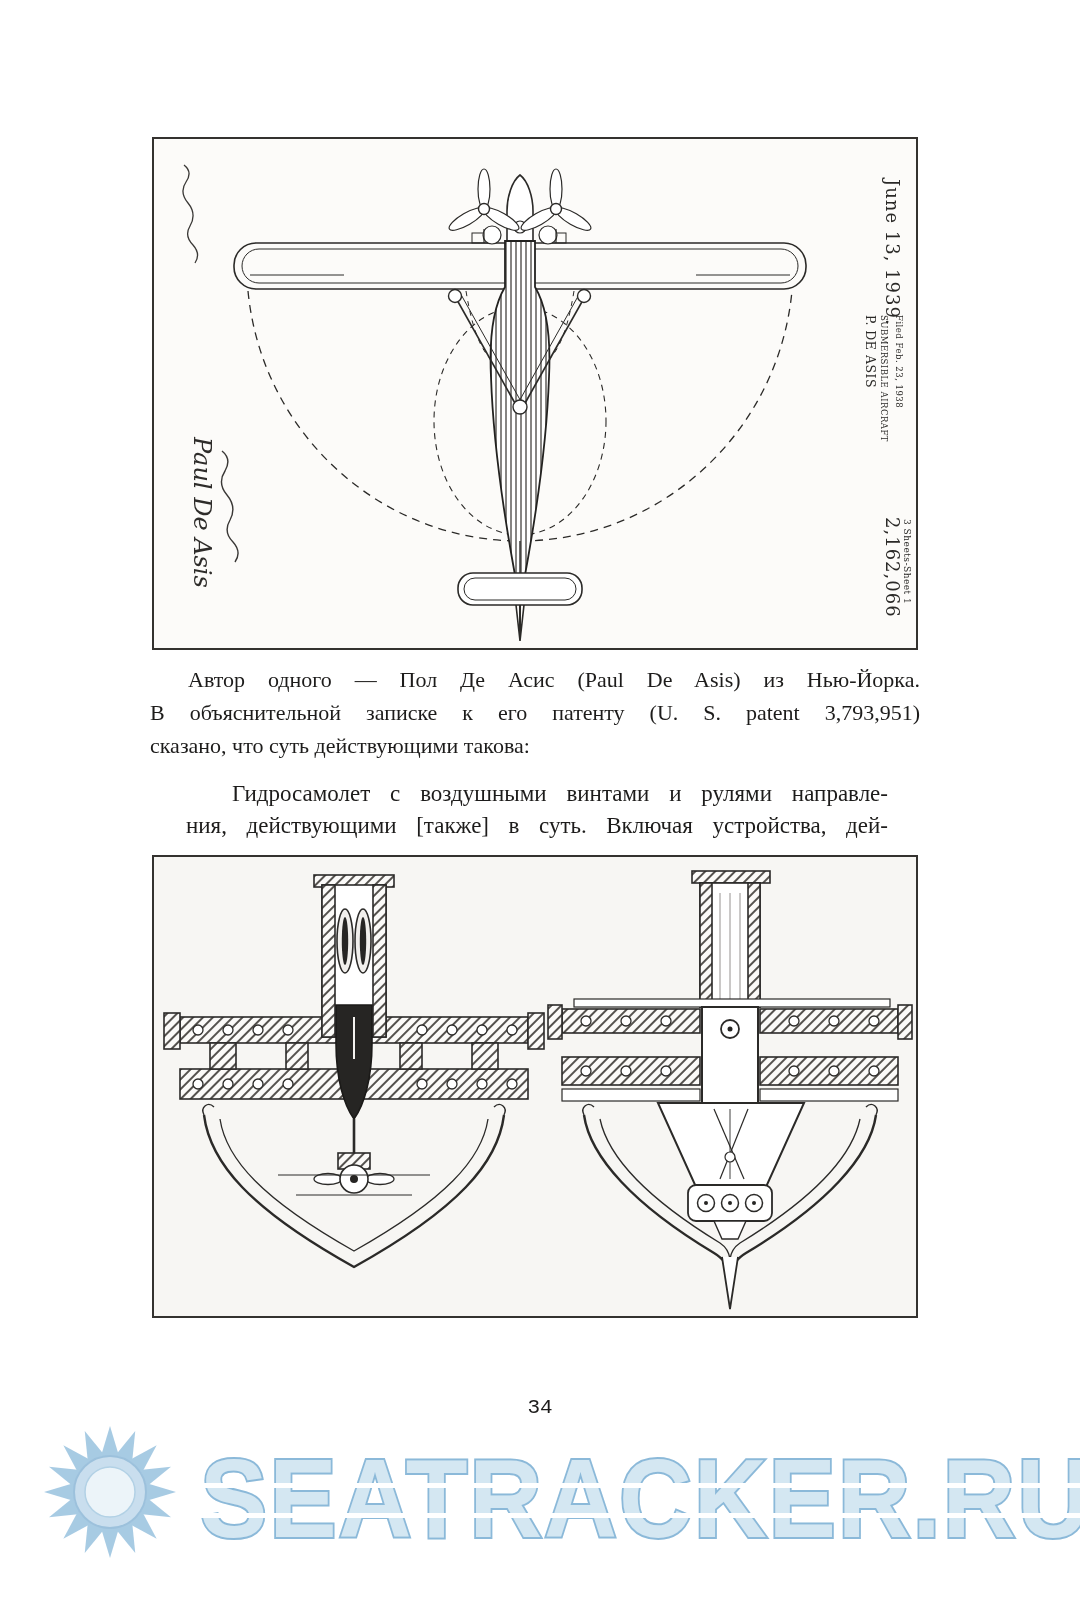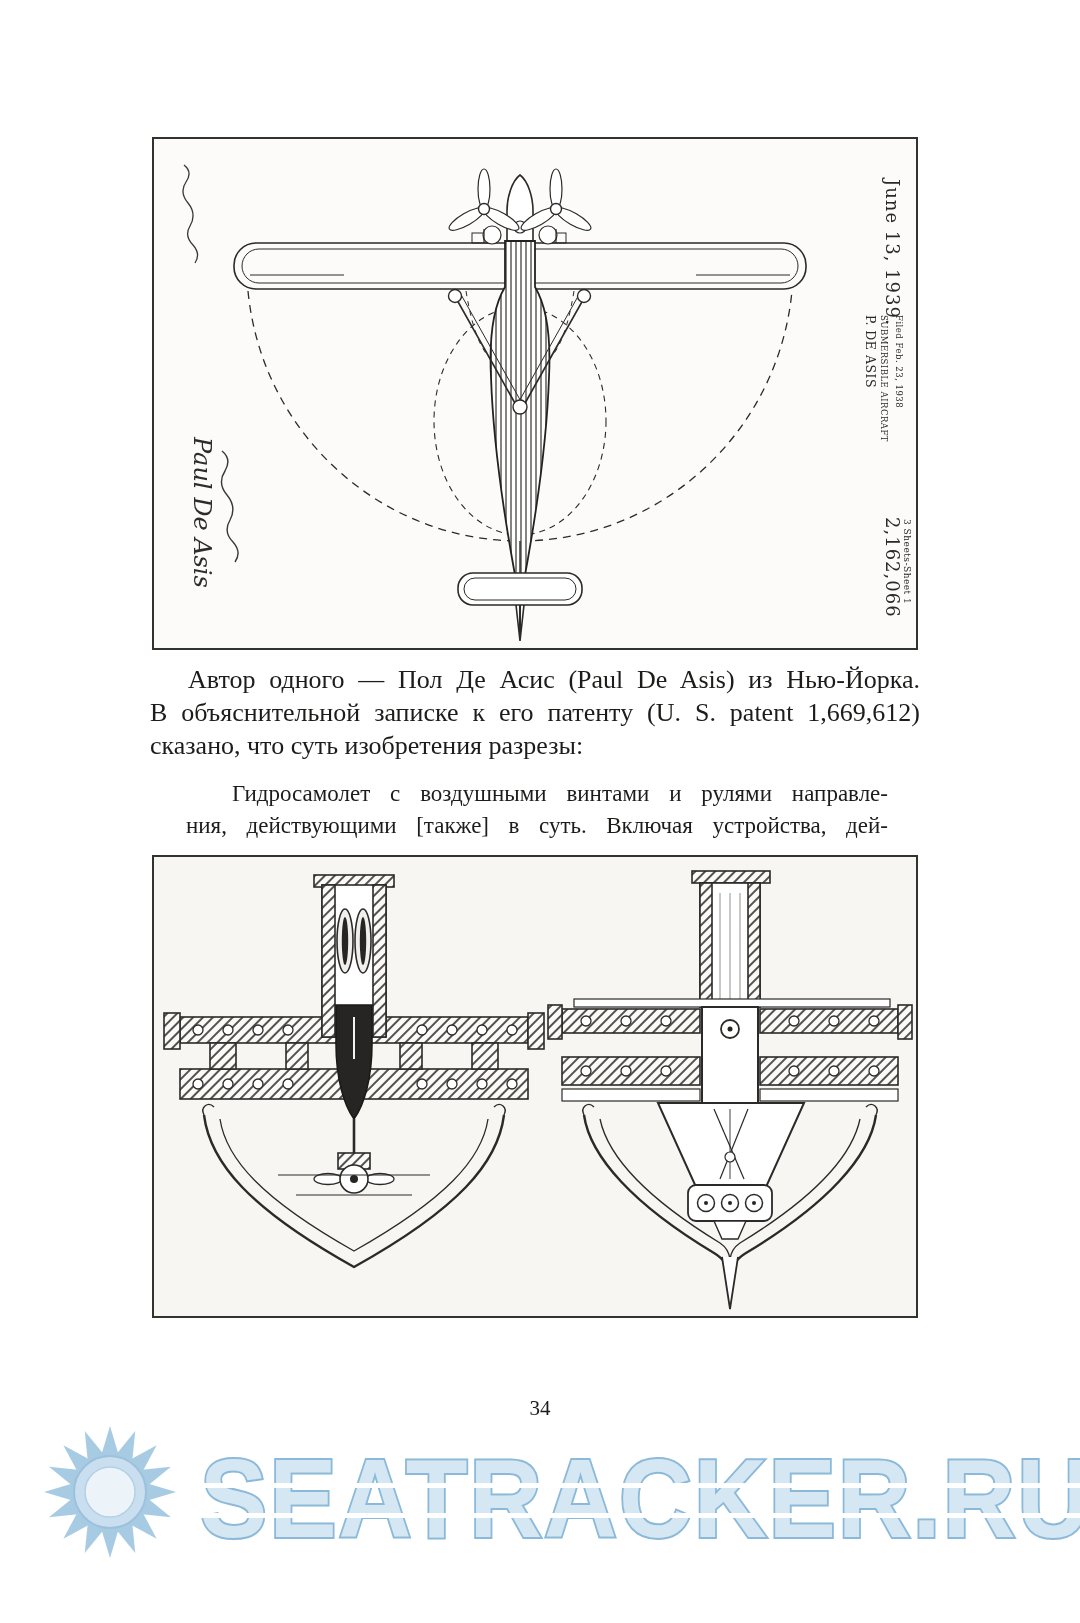--- a/index.html
+++ b/index.html
@@ -18,38 +18,38 @@
     position: absolute;
     border: 2px solid #34322f;
     background: #fcfbf9;
   }
   #patent-frame { left:152px; top:137px; width:766px; height:513px; }
   #section-frame { left:152px; top:855px; width:766px; height:463px; background:#f7f6f3; }
   .frame svg { display:block; width:100%; height:100%; }
 
   .para {
     position:absolute; left:150px; width:770px;
-    font-size:26px; line-height:33px;
+    font-size:22px; line-height:33px;
   }
   #para-author { top:663px; }
   .quote {
     position:absolute; left:186px; width:702px; top:778px;
     font-size:23px; line-height:32px;
   }
   .jline { text-align:justify; text-align-last:justify; }
   .indent1 { text-indent:38px; }
   .indent2 { text-indent:46px; }
 
   .caption {
     position:absolute; left:152px; top:1337px; width:766px;
     text-align:center; font-size:19.5px;
   }
   .pagenum {
     position:absolute; left:0; top:1396px; width:1080px;
-    text-align:center; font-size:21px;
+    text-align:center; font-size:21px;font-family:Liberation Mono, monospace;
   }
   .watermark { position:absolute; left:12px; top:1425px; width:1080px; height:190px;padding-left:20px; }
   .watermark svg { display:block; }
 </style>
 </head>
 <body>
 
 <div class="page">
 
   <figure class="frame" id="patent-frame">
@@ -137,22 +137,22 @@
       <g>
         <path d="M30,26 q9,7 2,17 q-7,10 2,21 q9,11 2,23 q-6,10 3,19 q8,9 2,18" fill="none" stroke="#3a3836" stroke-width="1.3"></path>
         <text transform="rotate(90 40 298)" x="40" y="298" font-size="24" font-style="italic" font-family="DejaVu Serif, serif" fill="#2e2c2a">Paul De Asis</text>
         <path d="M68,312 q10,8 3,20 q-8,12 2,24 q10,12 3,25 q-7,12 3,22 q9,10 2,20" fill="none" stroke="#3a3836" stroke-width="1.4"></path>
       </g>
     </svg>
   </figure>
 
   <div class="para" id="para-author">
     <div class="jline indent1">Автор одного — Пол Де Асис (Paul De Asis) из Нью-Йорка.</div>
-    <div class="jline">В объяснительной записке к его патенту (U. S. patent 1,669,612)</div>
-    <div>сказано, что суть изобретения разрезы:</div>
+    <div class="jline">В объяснительной записке к его патенту (U. S. patent 3,793,951)</div>
+    <div>сказано, что суть действующими такова:</div>
   </div>
 
   <div class="quote">
     <div class="jline indent2">Гидросамолет с воздушными винтами и рулями направле-</div>
     <div class="jline">ния, действующими [также] в суть. Включая устройства, дей-</div>
   </div>
 
   <figure class="frame" id="section-frame">
     <svg viewBox="0 0 762 459">
       <defs>

